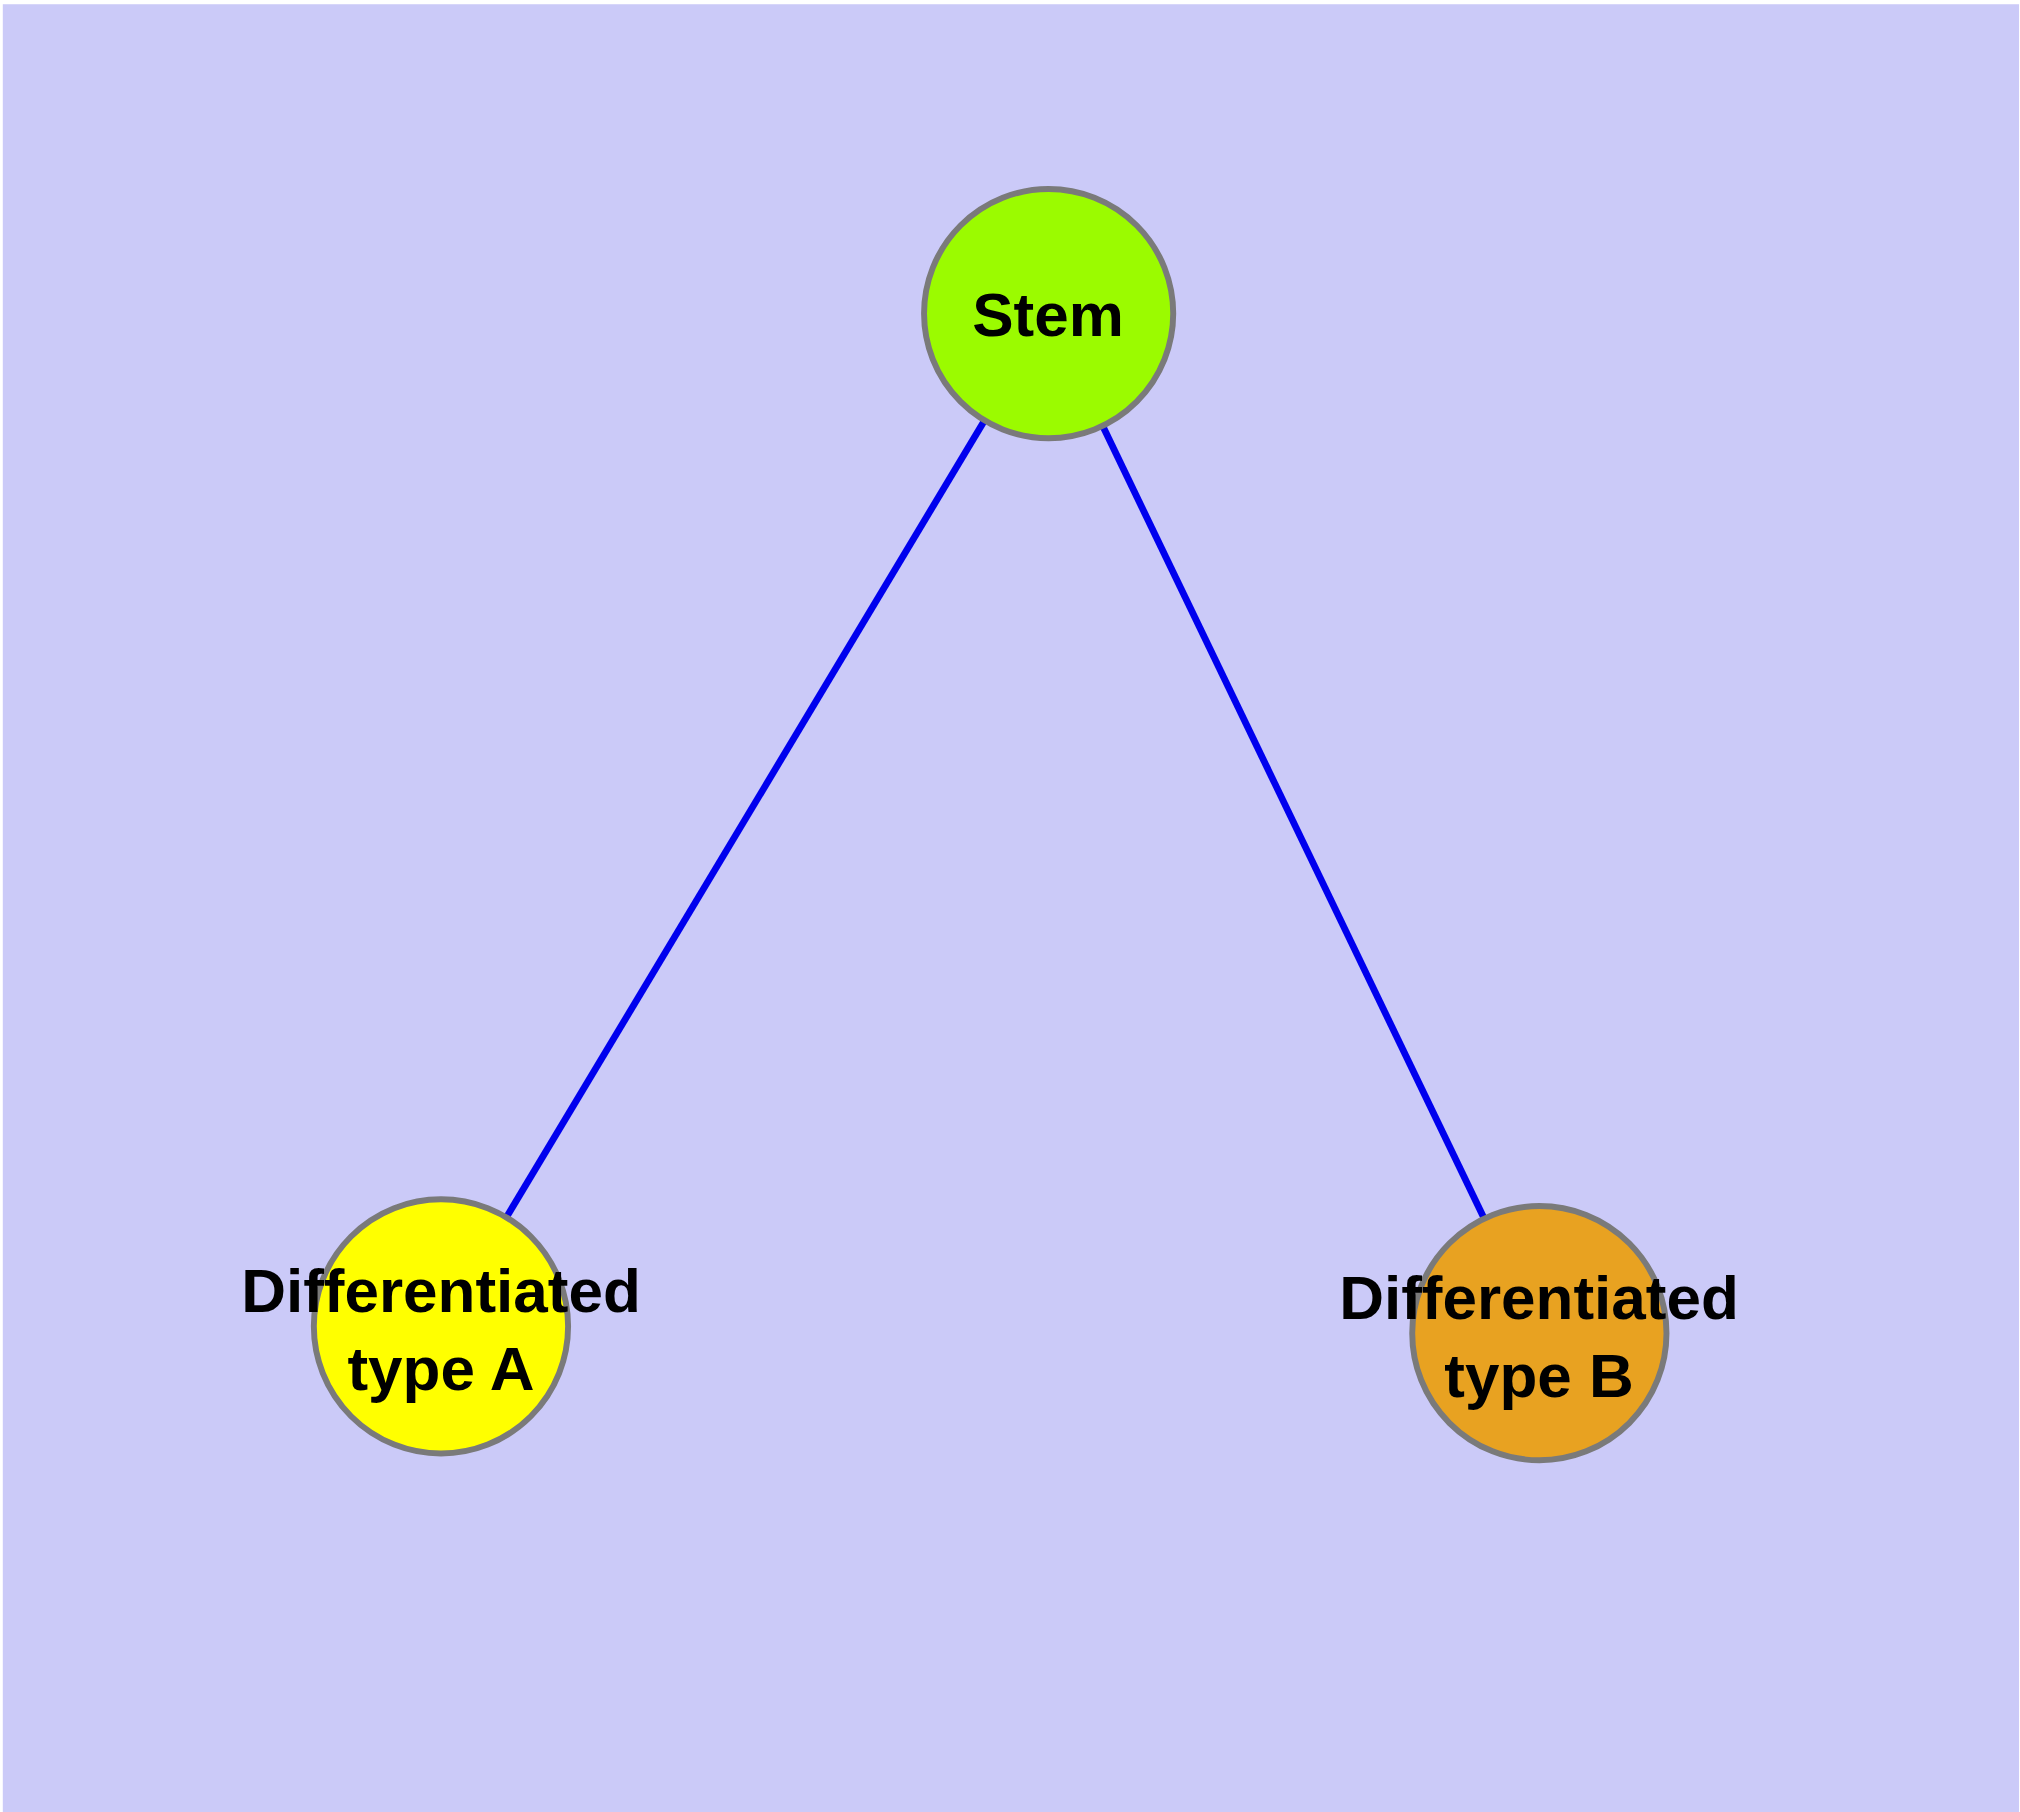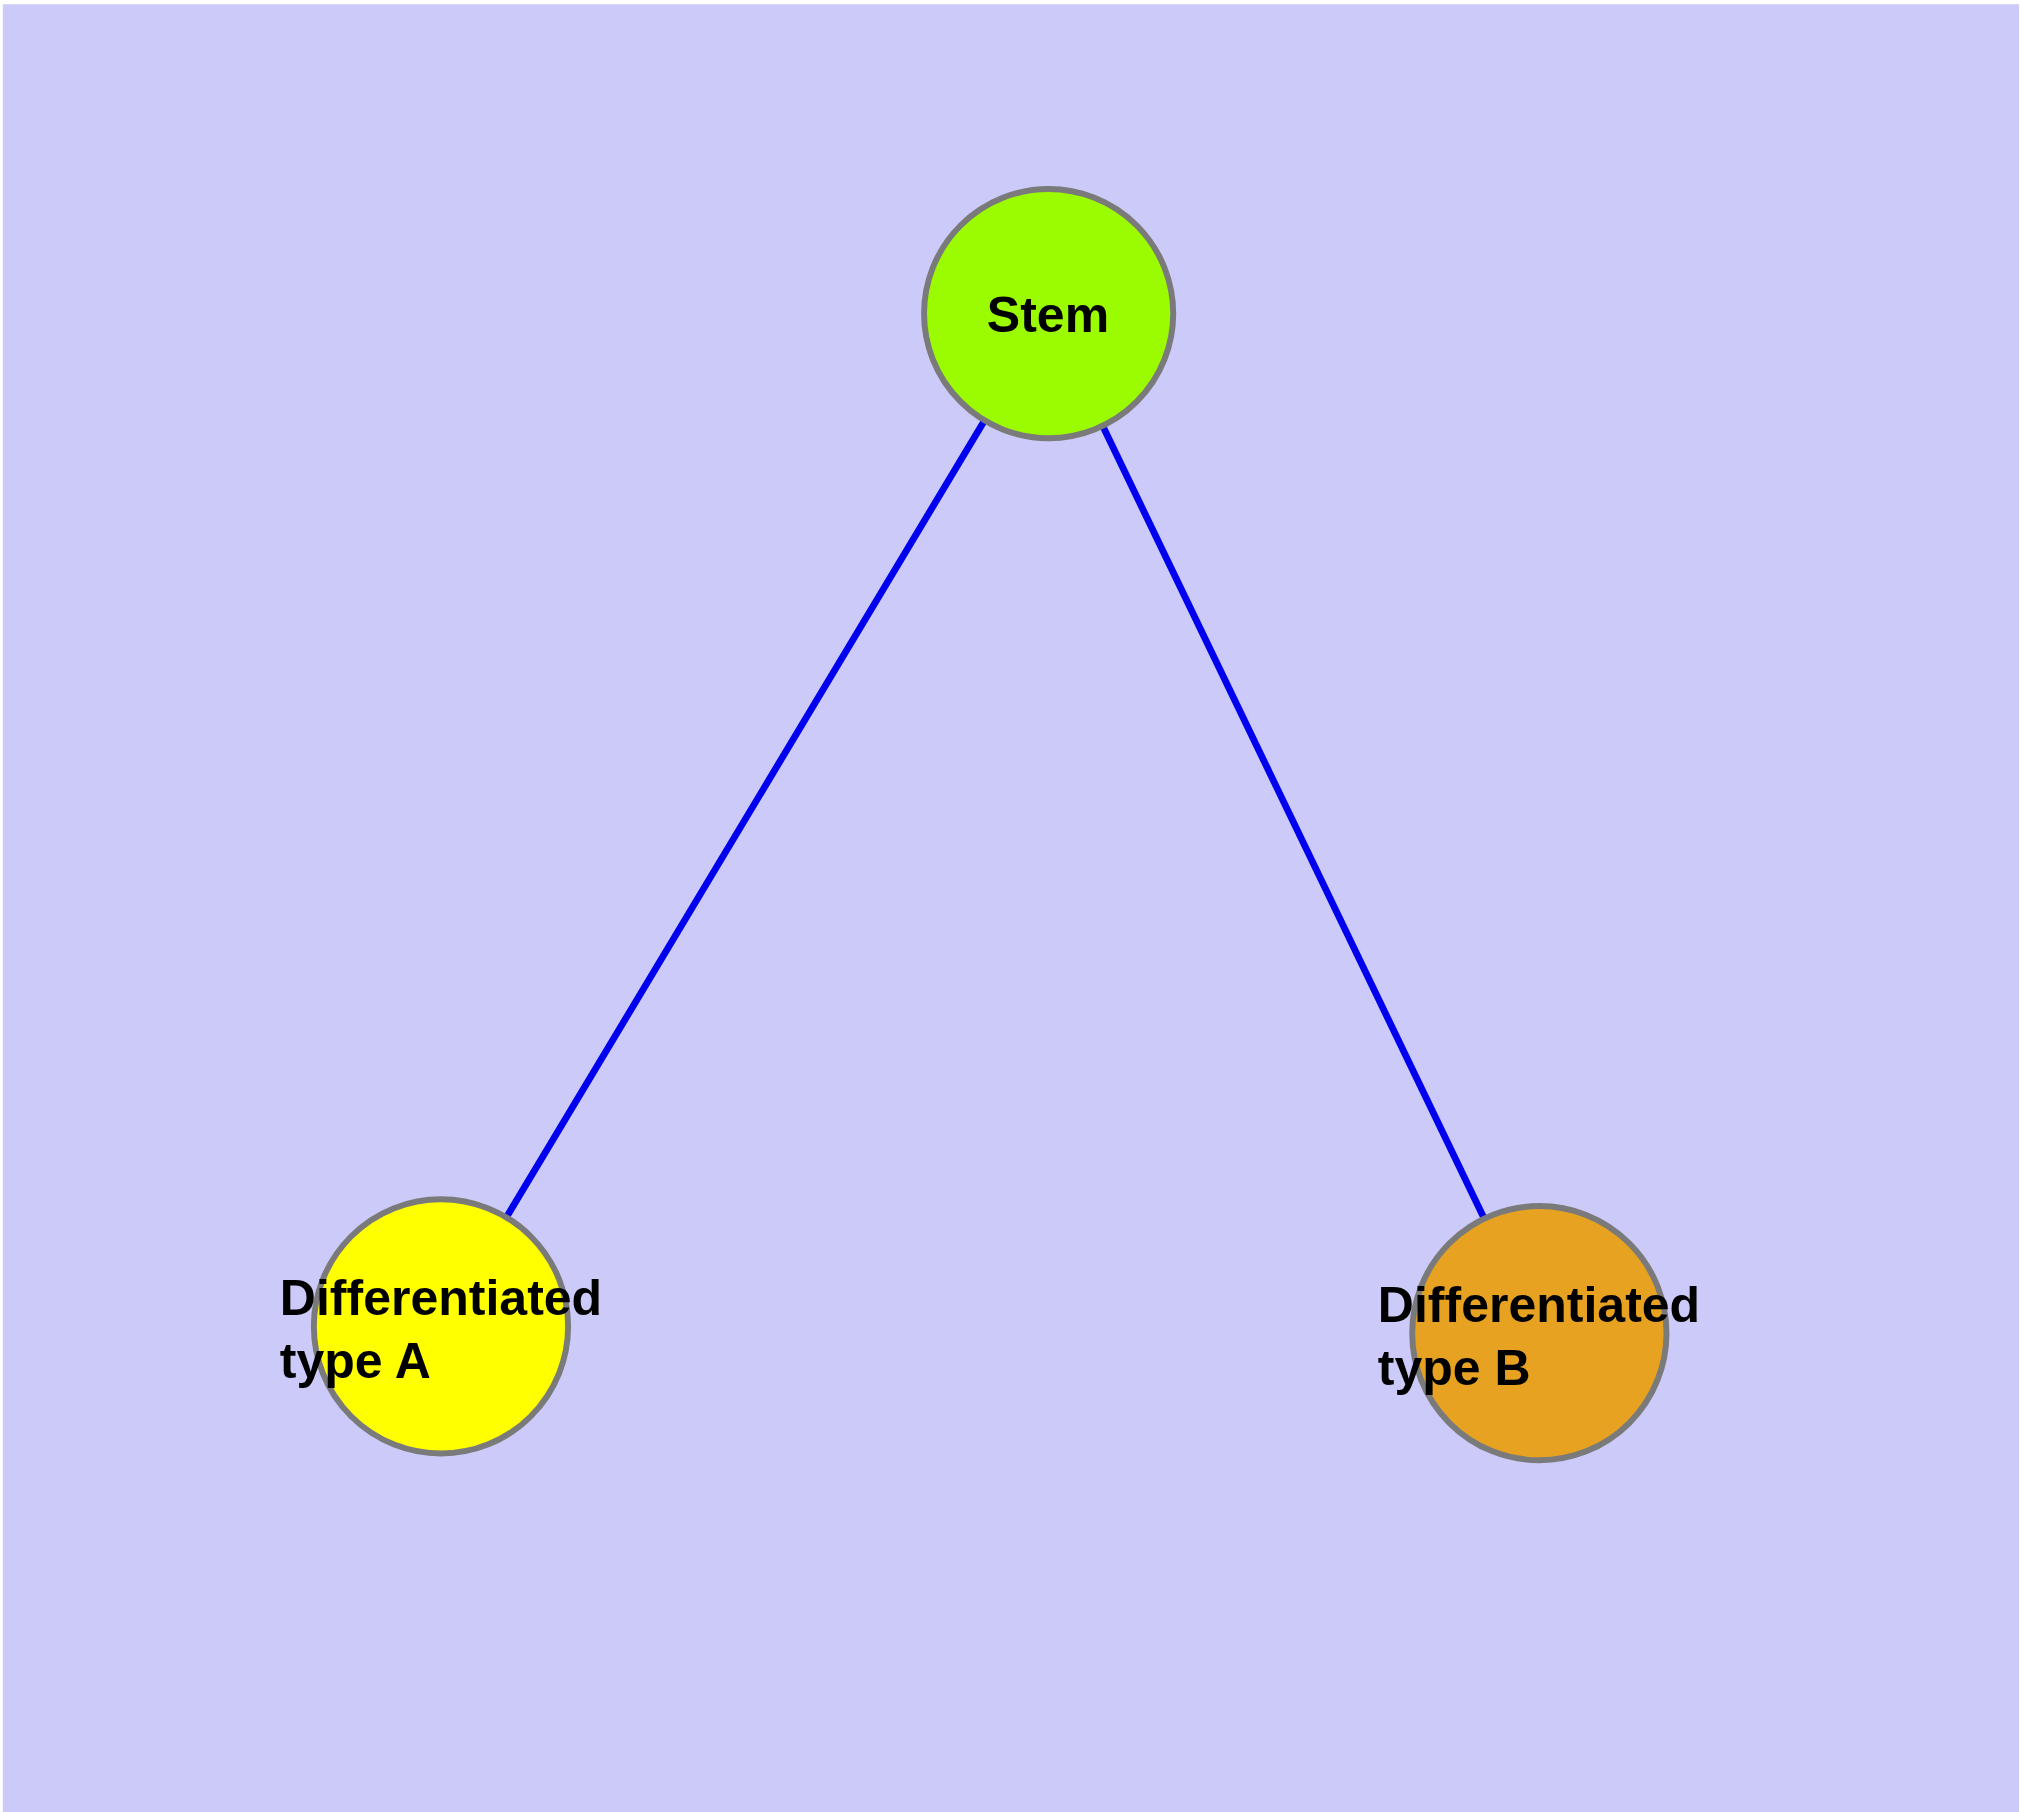--- a/index.html
+++ b/index.html
@@ -18,24 +18,24 @@
   }
   .graph-svg {
     position: absolute;
     left: 0;
     top: 0;
   }
   .node-label {
     position: absolute;
     transform: translate(-50%, -50%);
     font-weight: bold;
-    font-size: 50px;
+    font-size: 62px;
     line-height: 1.25;
     color: #000000;
-    text-align: left;
+    text-align: center;
     white-space: pre-line;
     letter-spacing: 0px;
   }
 </style>
 </head>
 <body>
 
 <div class="figure">
 
   <svg class="graph-svg" width="2021" height="1812" viewBox="0 0 2384 2138">

